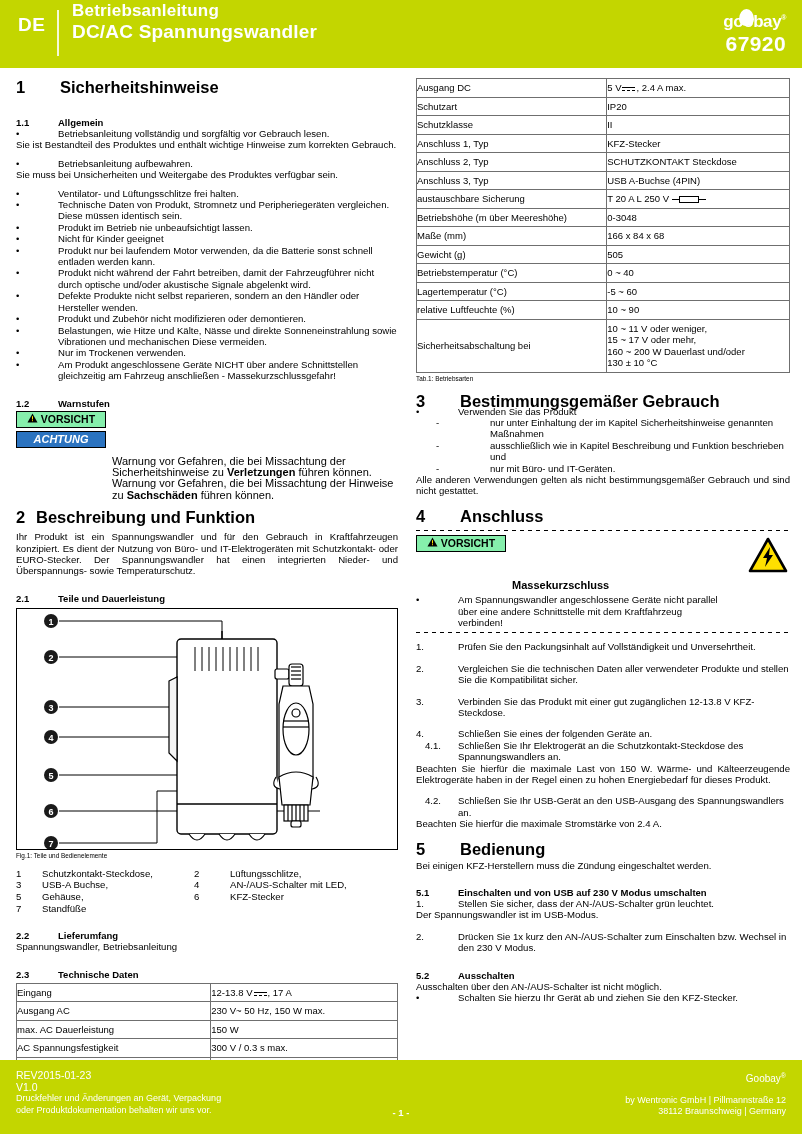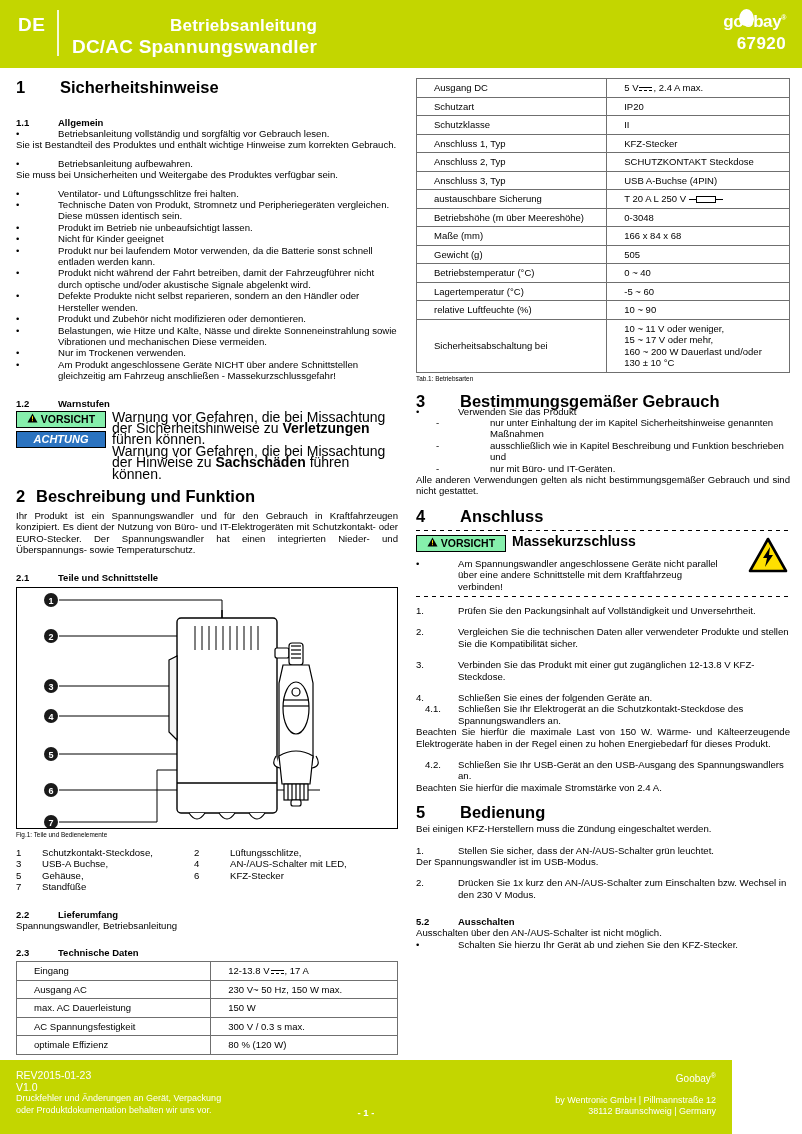--- a/index.html
+++ b/index.html
@@ -20,38 +20,38 @@
     color: #ffffff;
   }
   .hdr-lang {
     position: absolute; left: 18px; top: 14px;
     font-size: 19px; font-weight: bold; letter-spacing: .5px; text-align: right;
   }
   .hdr-rule {
     position: absolute; left: 57px; top: 10px;
     width: 2px; height: 46px; background: #ffffff; opacity: .85;
   }
-  .hdr-titles { position: absolute; left: 72px; top: 16px; text-align: right; }
+  .hdr-titles { position: absolute; left: 72px; top: 1px; }
   .hdr-t1 { font-size: 17px; font-weight: bold; line-height: 20px; letter-spacing: .2px; }
   .hdr-t2 { font-size: 19px; font-weight: bold; line-height: 22px; letter-spacing: .2px; }
 
   .logo-wrap { position: absolute; right: 16px; top: 8px; text-align: right; }
   .logo-goobay {
     position: relative; display: inline-block;
     font-size: 17px; font-weight: bold; color: #ffffff;
     letter-spacing: -0.4px; line-height: 20px;
   }
   .logo-egg {
     position: absolute; left: 16px; top: 1px;
     width: 15px; height: 17px; background: #ffffff;
     border-radius: 50% 50% 48% 48% / 60% 60% 40% 40%;
   }
   .logo-reg { font-size: 7px; vertical-align: super; }
   .logo-num {
-    font-size: 17px; font-weight: bold; color: #ffffff;
+    font-size: 21px; font-weight: bold; color: #ffffff;
     line-height: 24px; letter-spacing: .4px;
   }
 
   
   .col { position: absolute; top: 78px; }
   .col-left  { left: 16px;  width: 382px; }
   .col-right { left: 416px; width: 374px; }
 
   
   .h1 { font-size: 16.5px; font-weight: bold; margin: 0 0 4px 0; display: flex; }
@@ -84,41 +84,41 @@
   .badges { width: 96px; flex: none; }
   .badge {
     width: 90px; height: 17px; margin-bottom: 3px;
     display: flex; align-items: center; justify-content: center;
     font-size: 10.5px; font-weight: bold;
     border: 1px solid #000000;
   }
   .badge-vorsicht { background: #86efac; color: #000000; }
   .badge-vorsicht .tri { margin-right: 3px; display:inline-block; }
   .badge-achtung { background: #2b73c0; color: #ffffff; font-style: italic; font-size: 11px; }
-  .warntext { flex: 1; font-size: 14px; line-height: 11.4px; padding-top: 1px; }
+  .warntext { flex: 1; font-size: 11px; line-height: 11.4px; padding-top: 1px; margin-top: 44px; }
 
   
   .figbox { border: 1px solid #000000; height: 242px; margin-top: 4px; position: relative; background: #fff; }
   .figcap { font-size: 6.4px; margin-top: 2px; }
 
   
   .parts { margin-top: 9px; font-size: 9.6px; line-height: 11.6px; }
   .prow { display: flex; }
   .prow .pn  { width: 26px; flex: none; }
   .prow .pl  { width: 152px; flex: none; }
   .prow .pn2 { width: 36px; flex: none; }
   .prow .pl2 { flex: 1; }
 
   
   table.spec {
     width: 100%; border-collapse: collapse; margin-top: 3px;
     font-size: 9.5px;
   }
   table.spec td {
-    border: 1px solid #6f6f6f; padding: 3px 17px; vertical-align: middle;
+    border: 1px solid #6f6f6f; padding: 3px 0; vertical-align: middle;
     line-height: 11.5px;
   }
   table.spec td.k { width: 51%; }
   .tabcap { font-size: 6.4px; margin-top: 2px; }
 
   
   .dc { display: inline-block; width: 13px; height: 7px; position: relative; vertical-align: middle; margin: 0 1px; }
   .dc::before { content:""; position:absolute; left:0; top:2px; width:13px; height:1px; background:#000; }
   .dc::after  { content:""; position:absolute; left:0; top:5px; width:13px; height:1px;
                 background: repeating-linear-gradient(to right,#000 0 3px,transparent 3px 5px); }
@@ -129,21 +129,21 @@
 
   
   .dashsep { height:1px; margin:4px 0 4px 0;
     background: repeating-linear-gradient(to right,#000 0 4px,transparent 4px 8px); }
 
   
   .hazard { position:absolute; right:2px; top:2px; width:40px; height:36px; }
 
   
   .footer {
-    position: absolute; left: 0; bottom: 0; width: 732px; height: 74px;
+    position: absolute; left: 0; bottom: 0; width: 802px; height: 74px;
     background: #c3d600; color: #ffffff;
   }
   .ft-left { position:absolute; left:16px; top:10px; font-size:9px; line-height:11.5px; }
   .ft-rev { font-size: 10.5px; }
   .ft-v   { font-size: 10.5px; }
   .ft-right { position:absolute; right:16px; top:10px; text-align:right; font-size:9px; line-height:11.5px; }
   .ft-brand { font-size: 10px; margin-bottom: 10px; }
   .ft-page { position:absolute; left:0; right:0; bottom:16px; text-align:center; font-size:9.5px; font-weight:bold; }
 </style>
 </head>
@@ -271,21 +271,21 @@
     <div class="gap7"></div>
     <div class="h1 tight">
       <span class="num">2</span>
       <span>Beschreibung und Funktion</span>
     </div>
     <div class="p just">Ihr Produkt ist ein Spannungswandler und für den Gebrauch in Kraftfahrzeugen konzipiert. Es dient der Nutzung von Büro- und IT-Elektrogeräten mit Schutzkontakt- oder EURO-Stecker. Der Spannungswandler hat einen integrierten Nieder- und Überspannungs- sowie Temperaturschutz.</div>
 
     <div class="gap10"></div>
     <div class="h2">
       <span class="num">2.1</span>
-      <span>Teile und Schnittstelle</span>
+      <span>Teile und Dauerleistung</span>
     </div>
 
     <div class="figbox">
       <svg width="380" height="240" viewBox="0 0 380 240">
 
         <g stroke="#000" stroke-width="1" fill="none">
           <line x1="42" y1="12" x2="205" y2="12"></line>
             <line x1="205" y1="12" x2="205" y2="30"></line>
           <line x1="42" y1="48" x2="190" y2="48"></line>
           <line x1="42" y1="98" x2="160" y2="98"></line>
@@ -598,20 +598,24 @@
     <div class="p it">Beachten Sie hierfür die maximale Stromstärke von 2.4 A.</div>
 
     <div class="gap10"></div>
     <div class="h1">
       <span class="num">5</span>
       <span>Bedienung</span>
     </div>
     <div class="p it" style="margin-top:-3px">Bei einigen KFZ-Herstellern muss die Zündung eingeschaltet werden.</div>
 
     <div class="gap10"></div>
+    <div class="h2">
+      <span class="num">5.1</span>
+      <span>Einschalten und von USB auf 230 V Modus umschalten</span>
+    </div>
     <div class="brow">
         <span class="bu n">1.</span>
         <span class="tx">Stellen Sie sicher, dass der AN-/AUS-Schalter grün leuchtet.</span>
       </div>
     <div class="p it">Der Spannungswandler ist im USB-Modus.</div>
     <div class="gap10"></div>
     <div class="brow">
         <span class="bu n">2.</span>
         <span class="tx">Drücken Sie 1x kurz den AN-/AUS-Schalter zum Einschalten bzw. Wechsel in den 230 V Modus.</span>
       </div>

